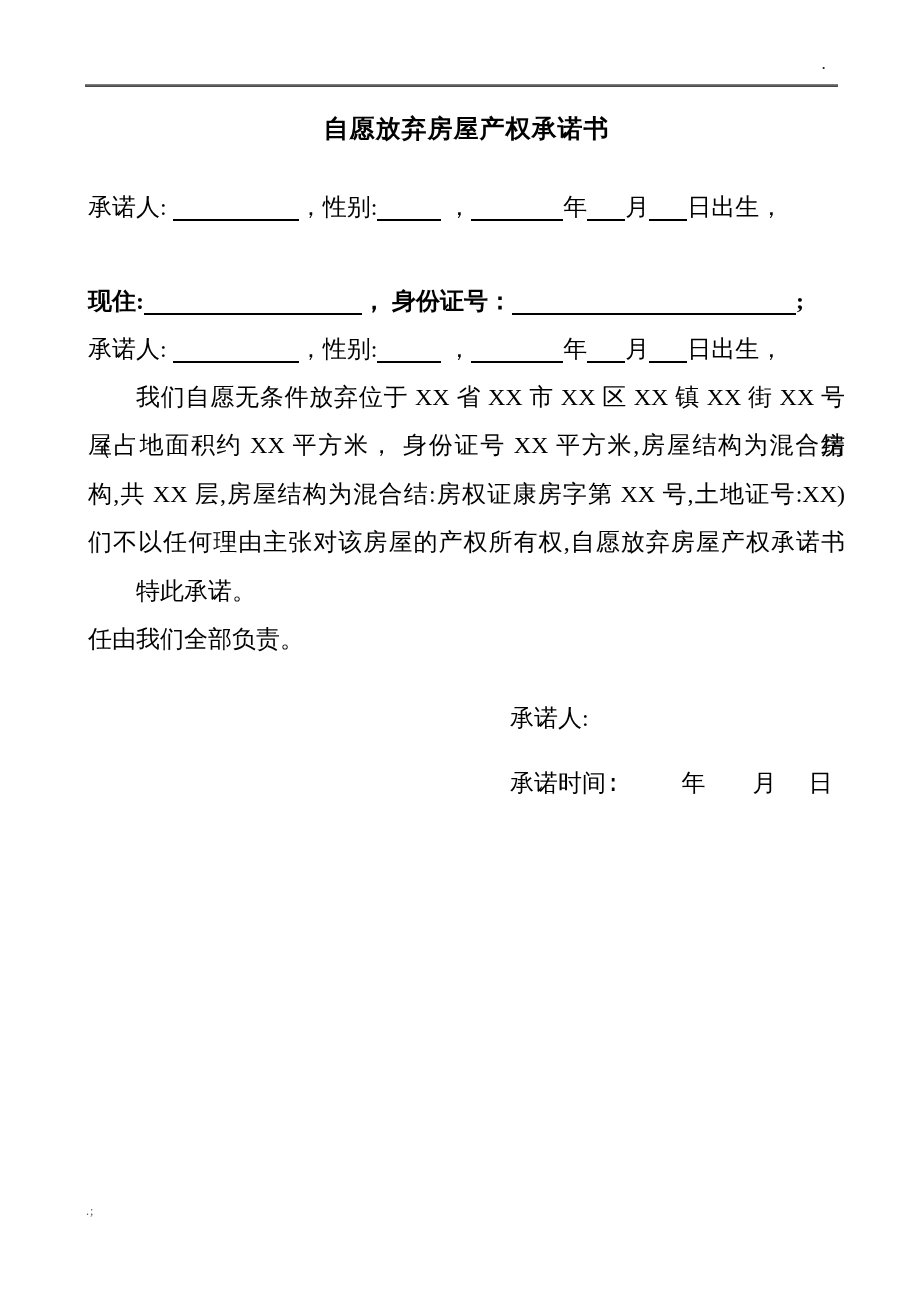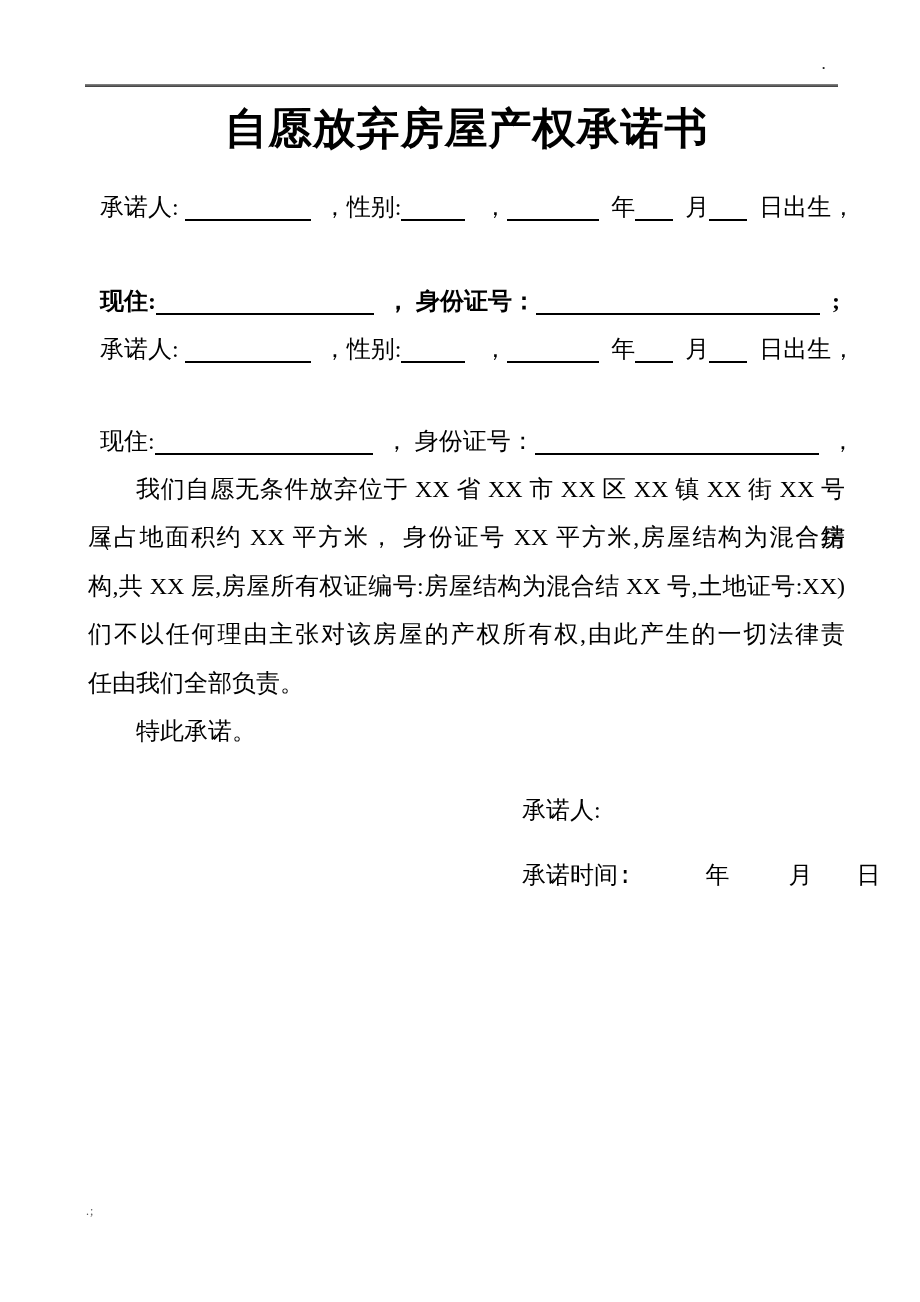--- a/index.html
+++ b/index.html
@@ -32,29 +32,29 @@
     top: 0; left: 0; right: 0;
     padding: 104px 75px 0 88px;
   }
   .doc-title {
     margin: 0;
     height: 48px;
     line-height: 48px;
     text-align: center;
     font-family: "Liberation Sans", "DejaVu Sans", sans-serif;
     font-weight: 700;
-    font-size: 43px;
+    font-size: 25px;
     letter-spacing: 1px;
   }
   .line {
     height: 48px;
     line-height: 48px;
     white-space: nowrap;
   }
-  .seg { white-space: pre; margin-left: 12px; }
+  .seg { white-space: pre; }
   .blank {
     display: inline-block;
     height: 8px;
     border-bottom: 2px solid #000;
     vertical-align: -6px;
   }
   .w-name   { width: 126px; }
   .w-gender { width: 64px; }
   .w-year   { width: 92px; }
   .w-month  { width: 38px; }
@@ -111,31 +111,28 @@
     </div>
 
     <div class="line mt-skip">
       <span class="seg">现住:</span><span class="blank w-addr"></span><span class="seg">， 身份证号：</span><span class="blank w-id"></span><span class="seg">;</span>
     </div>
 
     <div class="line">
       <span class="seg">承诺人: </span><span class="blank w-name"></span><span class="seg">，性别:</span><span class="blank w-gender"></span><span class="seg"> ，</span><span class="blank w-year"></span><span class="seg">年</span><span class="blank w-month"></span><span class="seg">月</span><span class="blank w-day"></span><span class="seg">日出生，</span>
     </div>
 
-    <div class="line mt-skip2">
-      <span class="seg">现住:</span><span class="blank w-addr"></span><span class="seg">， 身份证号：</span><span class="blank w-id"></span><span class="seg">，</span>
-    </div>
 
     <div>
       <div class="par-line fill indent">我们自愿无条件放弃位于 XX 省 XX 市 XX 区 XX 镇 XX 街 XX 号（房</div>
       <div class="par-line fill">屋占地面积约 XX 平方米， 身份证号 XX 平方米,房屋结构为混合结</div>
-      <div class="par-line fill">构,共 XX 层,房屋所有权证编号:房屋结构为混合结 XX 号,土地证号:XX)</div>
-      <div class="par-line fill">们不以任何理由主张对该房屋的产权所有权,由此产生的一切法律责</div>
+      <div class="par-line fill">构,共 XX 层,房屋结构为混合结:房权证康房字第 XX 号,土地证号:XX)</div>
+      <div class="par-line fill">们不以任何理由主张对该房屋的产权所有权,自愿放弃房屋产权承诺书</div>
+      <div class="par-line indent">特此承诺。</div>
       <div class="par-line">任由我们全部负责。</div>
-      <div class="par-line indent">特此承诺。</div>
     </div>
 
     <div class="sig-line sig-name">
       <span class="seg">承诺人:</span>
     </div>
     <div class="sig-line sig-date">
       <span class="seg">承诺时间:</span><span class="gap gap-y"></span><span class="seg">年</span><span class="gap gap-m"></span><span class="seg">月</span><span class="gap gap-d"></span><span class="seg">日</span>
     </div>
 
   </div>

